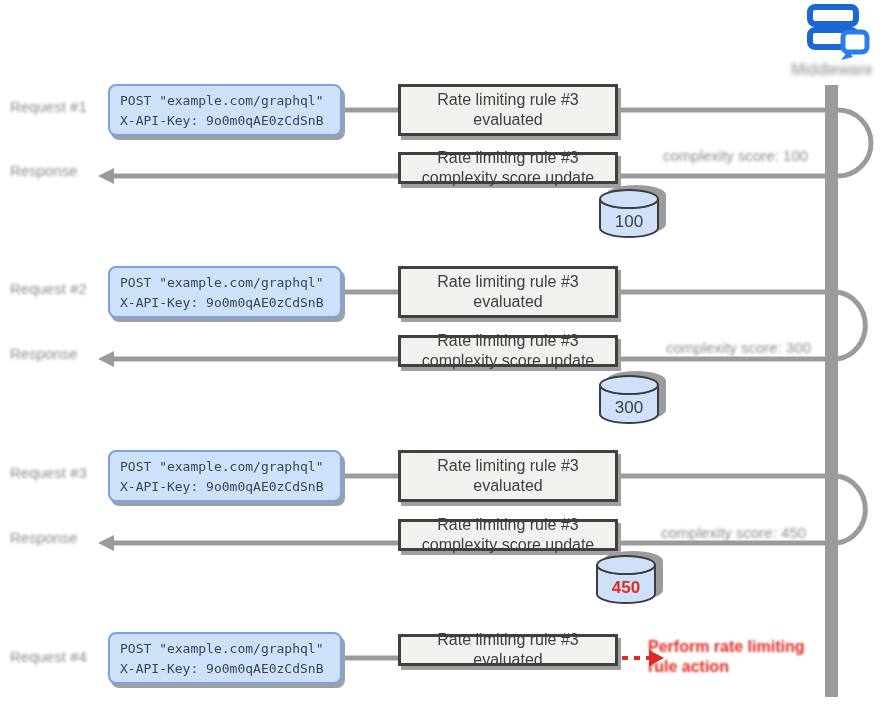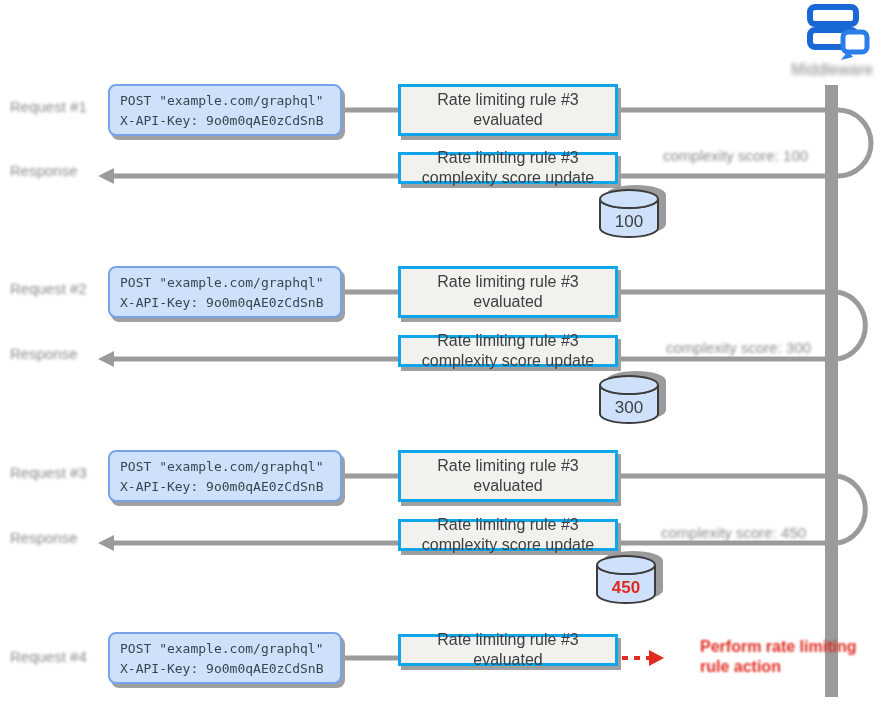--- a/index.html
+++ b/index.html
@@ -15,37 +15,37 @@
     position:absolute;left:108px;width:234px;height:52px;box-sizing:border-box;
     background:#cfe1fa;border:2px solid #78a3e8;border-radius:8px;
     box-shadow:3px 4px 0 #a0a0a0;
     font-family:"DejaVu Sans Mono","Liberation Mono",monospace;
     font-size:13px;line-height:20px;color:#37474f;
     padding:5px 0 0 10px;white-space:pre;
   }
   
   .rulebox{
     position:absolute;left:398px;width:220px;box-sizing:border-box;
-    background:#f3f1ee;border:3px solid #0ea5e9;
+    background:#f3f1ee;border:3px solid #404040;
     box-shadow:3px 4px 0 #a0a0a0;
     display:flex;align-items:center;justify-content:center;text-align:center;
     font-size:16px;line-height:20px;color:#3c4043;padding:2px 10px;
   }
   .h52{height:52px;} .h48{height:32px;}
   
   .blurlabel{
     position:absolute;color:#8c8c8c;font-size:15px;line-height:18px;
     filter:blur(1.8px);white-space:nowrap;
   }
   .caption{
     position:absolute;left:770px;top:61px;width:124px;text-align:center;
     color:#8a8a8a;font-size:16px;filter:blur(1.9px);white-space:nowrap;
   }
   .action-text{
-    position:absolute;left:700px;top:637px;width:160px;
+    position:absolute;left:648px;top:637px;width:160px;
     color:#e02b20;font-size:16px;line-height:20px;font-weight:bold;
     filter:blur(0.9px);
   }
   .dbnum{font-family:"Liberation Sans",sans-serif;font-size:17px;fill:#3c4043;}
   .dbnum.red{fill:#e02b20;font-weight:bold;}
 </style>
 </head>
 <body>
 
 <div id="canvas">

